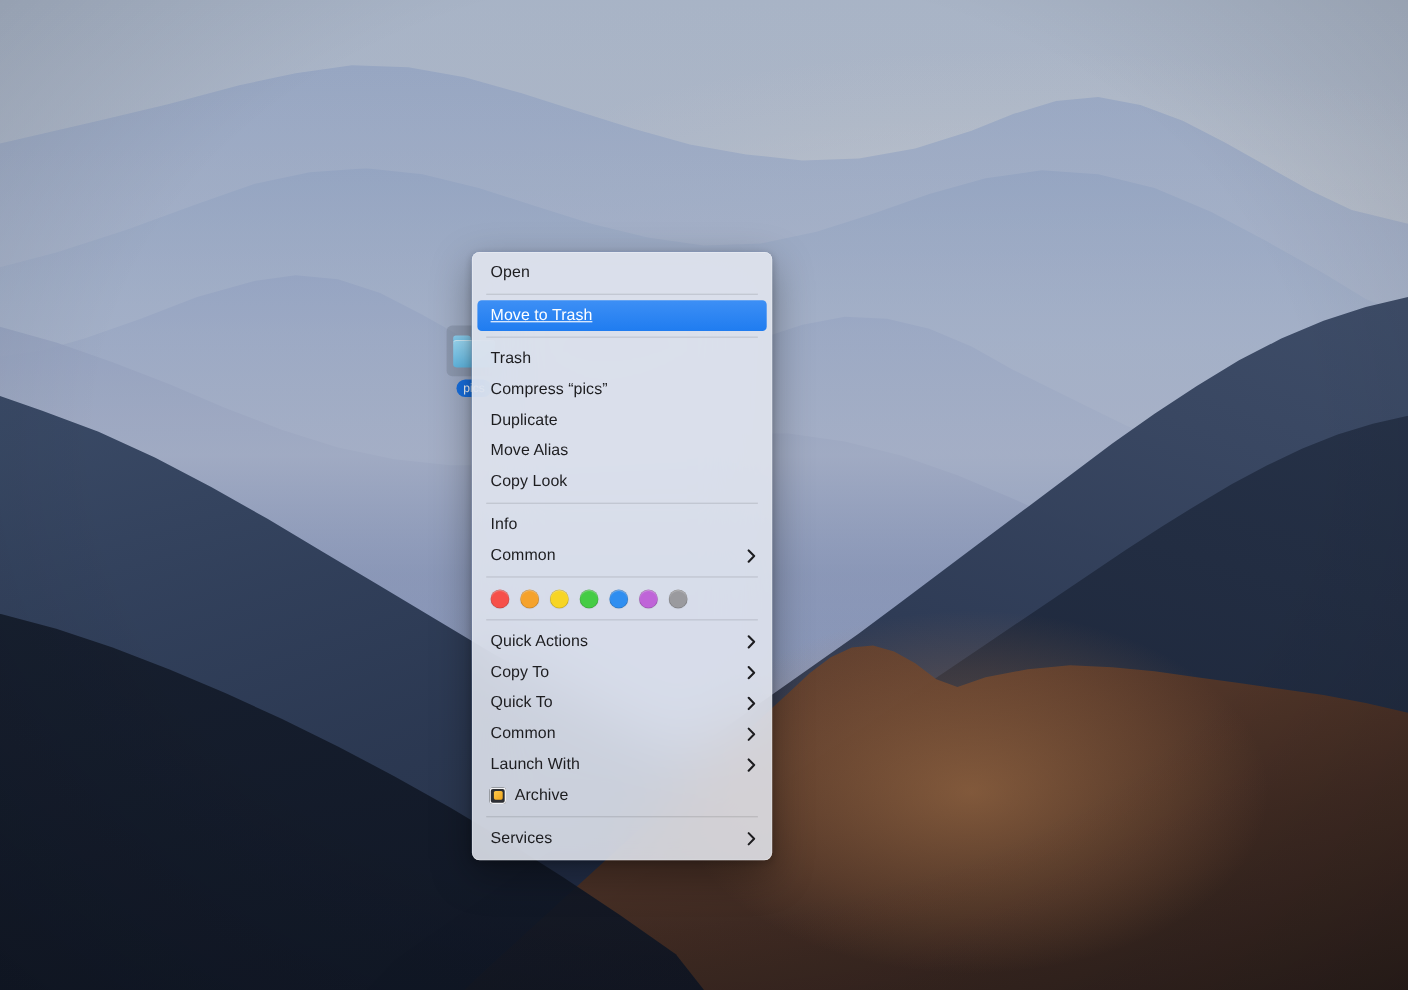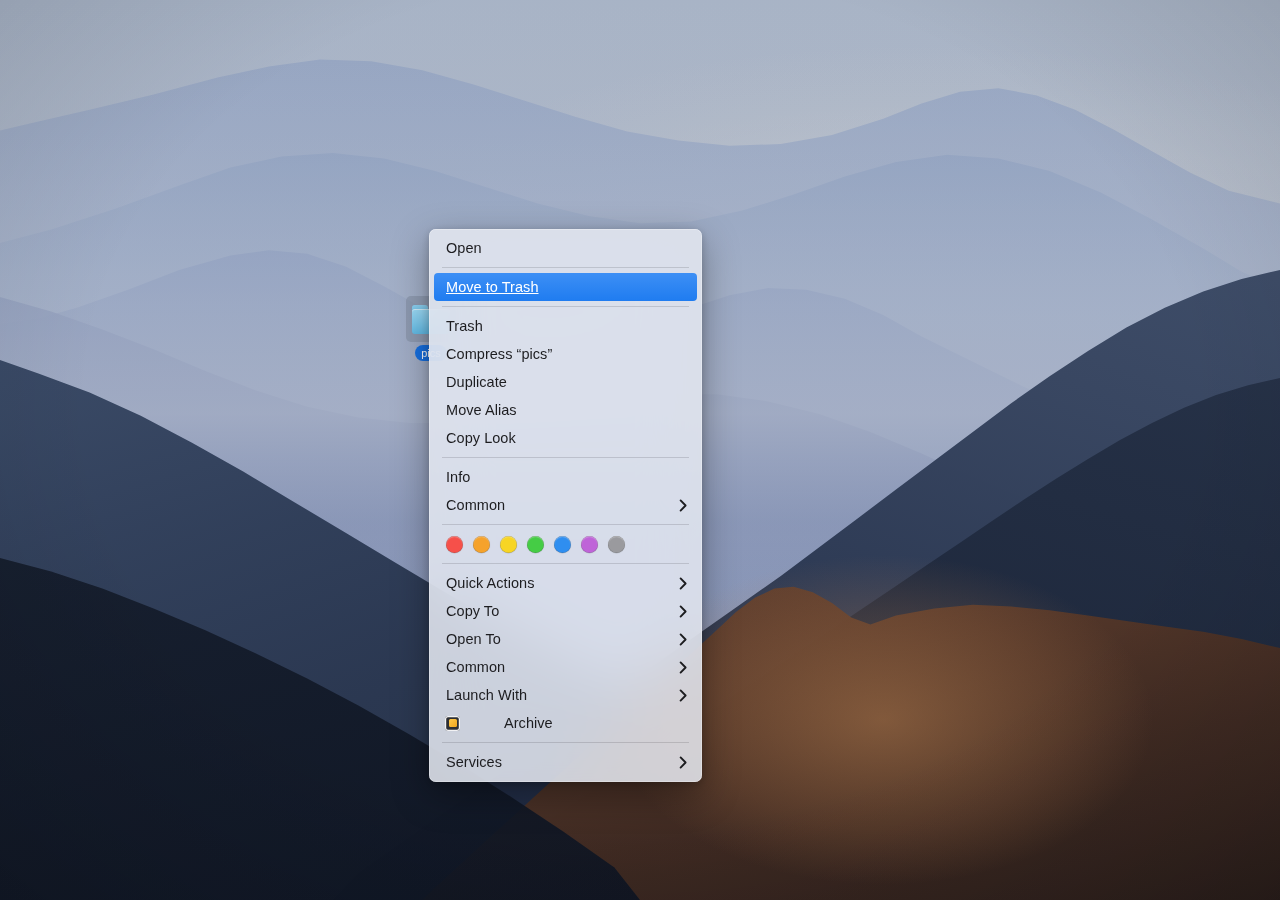--- a/index.html
+++ b/index.html
@@ -300,21 +300,21 @@
     border-radius:3px;
     background:#2d2f34;
     box-shadow:inset 0 0 0 1.2px #f2f2f4;
     display:flex; align-items:center; justify-content:center;
   }
   .mi-icon .archive-inner {
     width:8px; height:8px;
     border-radius:1.5px;
     background:linear-gradient(135deg,#ffc94a 0%, #f0a61e 100%);
   }
-  .menu-item.has-icon { padding-left:12px;gap:36px; }
+  .menu-item.has-icon { padding-left:12px; }
 </style>
 </head>
 <body>
 
 <div id="desktop">
 
   <div class="layer" id="sky"></div>
   <div class="layer" id="hazeglow"></div>
   <div class="layer ridge" id="ridge-far"></div>
   <div class="layer ridge" id="ridge-far2"></div>
@@ -396,21 +396,21 @@
       </div>
       <div class="menu-item">
         <span class="mi-label">Copy To</span>
         <span class="chevron">
           <svg viewBox="0 0 10 13" width="10" height="13" aria-hidden="true">
             <path d="M2.6 1.4 L7.6 6.5 L2.6 11.6" fill="none" stroke="currentColor" stroke-width="1.9" stroke-linecap="round" stroke-linejoin="round"></path>
           </svg>
         </span>
       </div>
       <div class="menu-item">
-        <span class="mi-label">Open To</span>
+        <span class="mi-label">Quick To</span>
         <span class="chevron">
           <svg viewBox="0 0 10 13" width="10" height="13" aria-hidden="true">
             <path d="M2.6 1.4 L7.6 6.5 L2.6 11.6" fill="none" stroke="currentColor" stroke-width="1.9" stroke-linecap="round" stroke-linejoin="round"></path>
           </svg>
         </span>
       </div>
       <div class="menu-item">
         <span class="mi-label">Common</span>
         <span class="chevron">
           <svg viewBox="0 0 10 13" width="10" height="13" aria-hidden="true">

